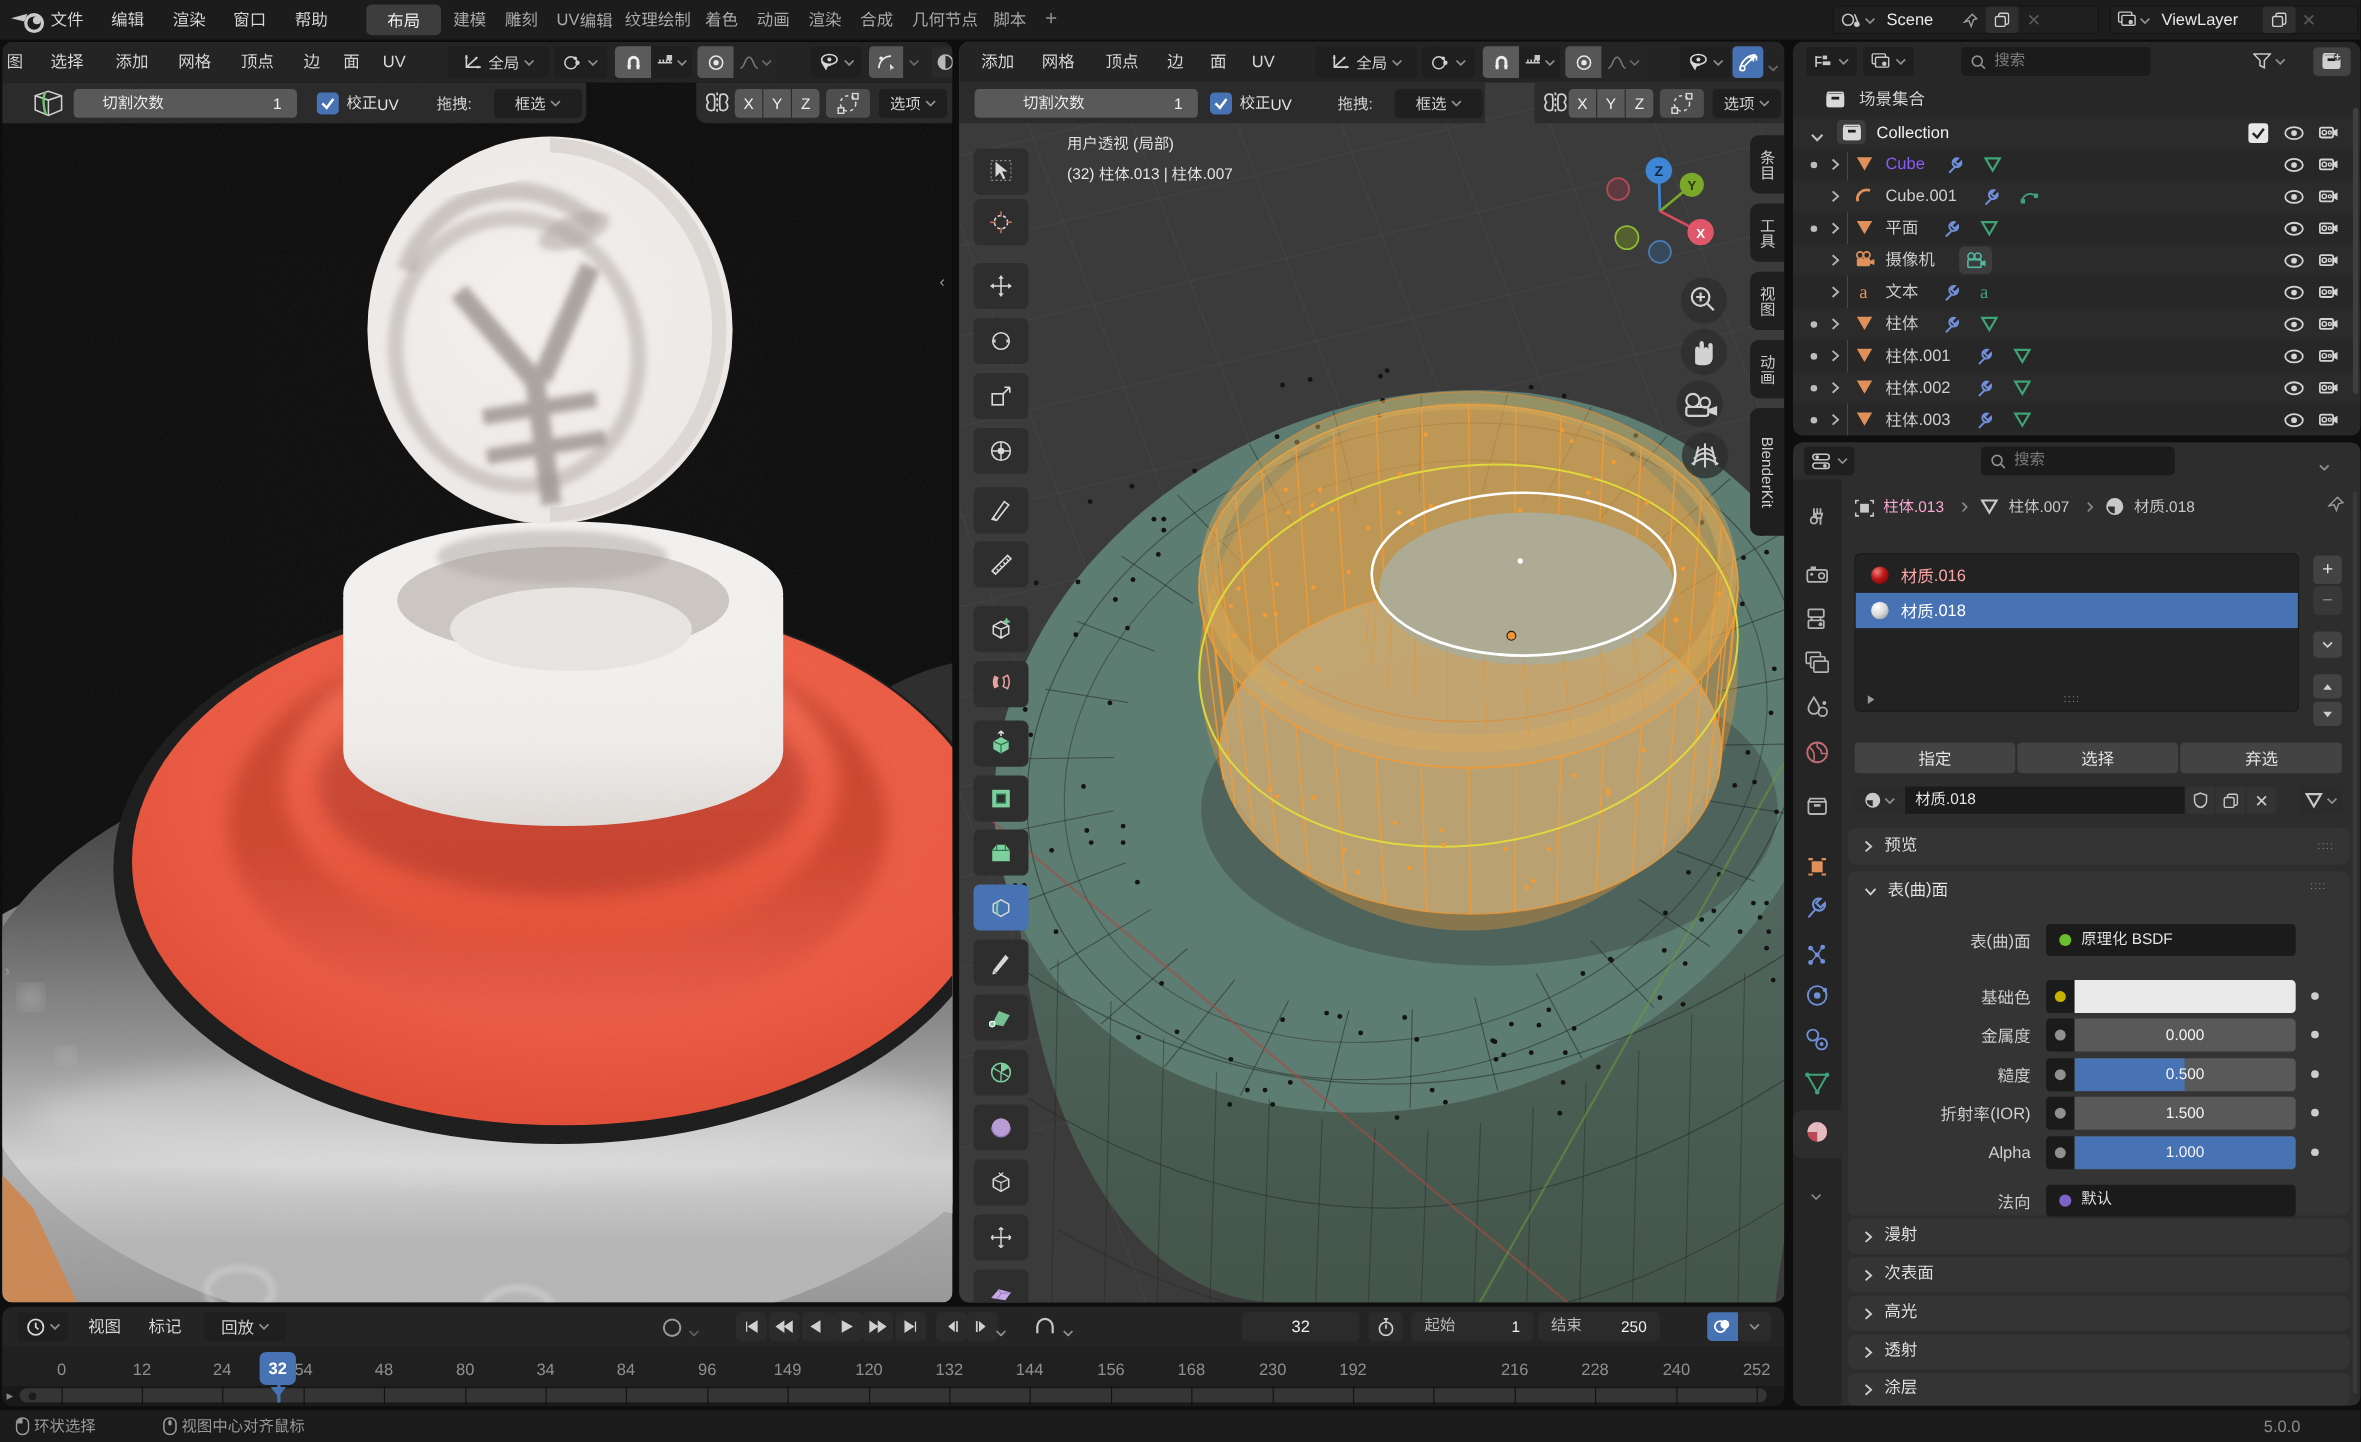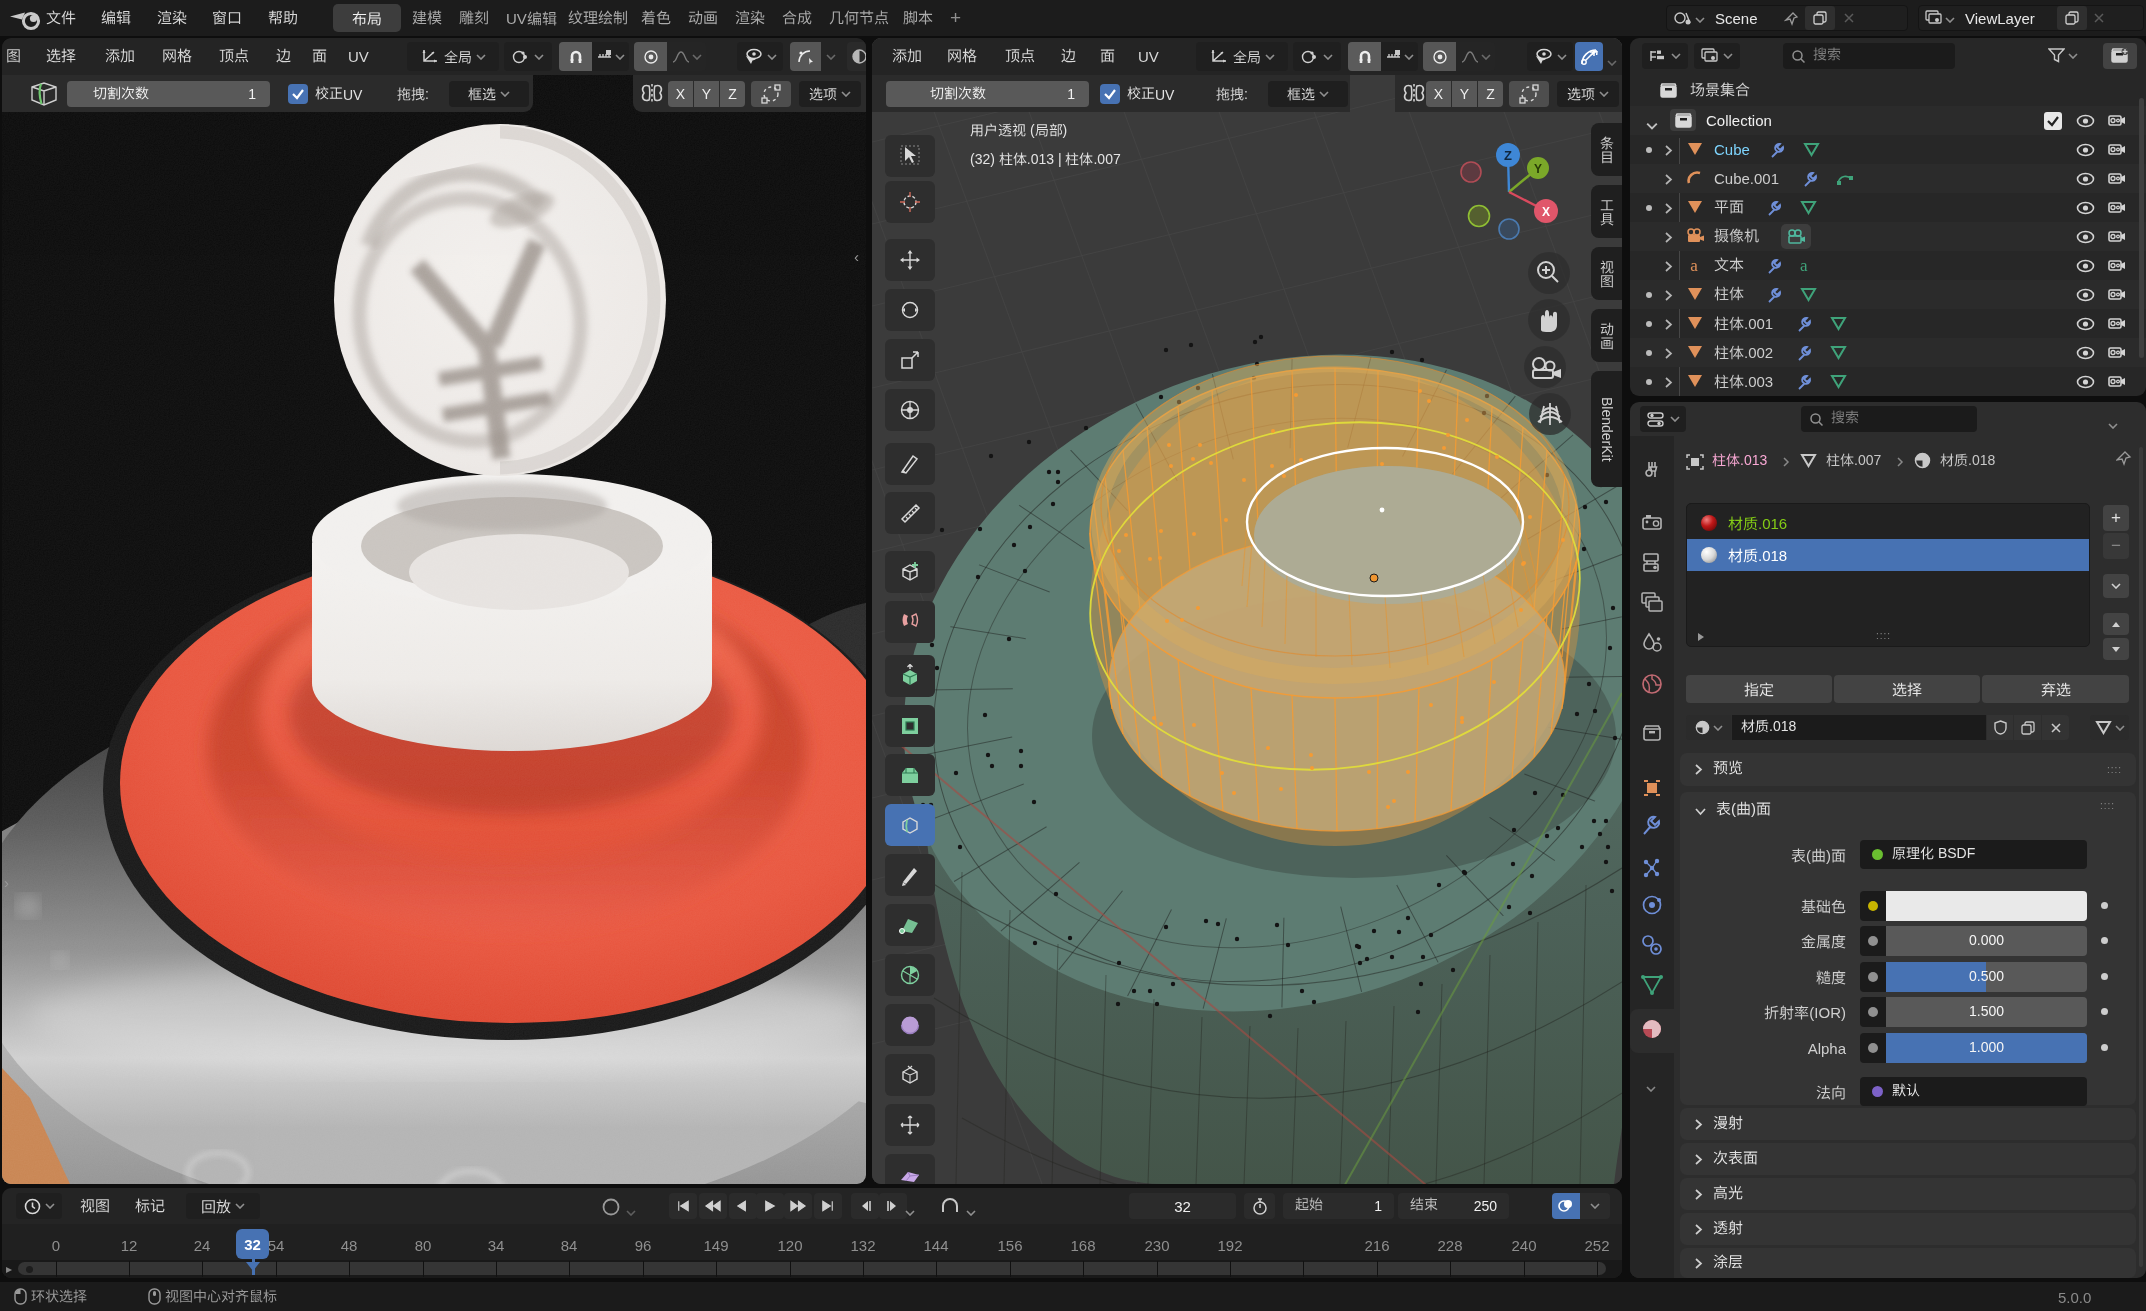--- a/index.html
+++ b/index.html
@@ -1295,21 +1295,21 @@
         <circle cx="10" cy="7.5" r="1.4" fill="none" stroke="#d4d4d4" stroke-width="1.2"></circle>
         <path d="M13 6 L17 4 V11 L13 9" fill="#d4d4d4"></path>
       </svg></div>
     <div class="ab" style="left:16px;top:109px;width:6px;height:6px;background:#bcbcbc;border-radius:50%;"></div>
     <div class="ab" style="left:34px;top:105px;"><svg width="9" height="13" viewBox="0 0 9 13">
         <path d="M2 2 L7 6.5 L2 11" stroke="#b5b5b5" stroke-width="1.7" fill="none"></path>
       </svg></div>
     <div class="ab" style="left:56px;top:103px;width:20px;height:17px;"><svg width="18" height="16" viewBox="0 0 18 16">
         <path d="M2 2 H16 L9 14 Z" fill="#e0915a"></path>
       </svg></div>
-    <div class="ab" style="left:84px;top:103px;color:#7dd3fc;font-size:15px;">Cube</div>
+    <div class="ab" style="left:84px;top:103px;color:#8b5cf6;font-size:15px;">Cube</div>
     <div class="ab" style="left:139.2px;top:104px;"><svg width="16" height="16" viewBox="0 0 16 16">
         <path d="M11 2 a4 4 0 1 0 3 3 l-3 3 l-3 -3 Z M9 9 L3 15" fill="none" stroke="#6f8fd8" stroke-width="1.8"></path>
       </svg></div>
     <div class="ab" style="left:173.2px;top:104px;"><svg width="17" height="15" viewBox="0 0 17 15">
         <path d="M2 2 H15 L8.5 13 Z" fill="none" stroke="#3fa37a" stroke-width="2"></path>
       </svg></div>
     <div class="ab" style="left:446px;top:105px;"><svg width="19" height="14" viewBox="0 0 19 14">
         <ellipse cx="9.5" cy="7" rx="8" ry="5.5" fill="none" stroke="#d4d4d4" stroke-width="1.6"></ellipse>
         <circle cx="9.5" cy="7" r="2.6" fill="#d4d4d4"></circle>
       </svg></div>
@@ -1705,21 +1705,21 @@
     <div class="ab" style="left:70px;top:112px;width:18px;height:18px;"><svg width="18" height="18" viewBox="0 0 18 18">
         <defs>
           <radialGradient id="rs" cx="0.35" cy="0.3" r="0.8">
             <stop offset="0" stop-color="#f08080"></stop>
             <stop offset="0.5" stop-color="#c01818"></stop>
             <stop offset="1" stop-color="#700808"></stop>
           </radialGradient>
         </defs>
         <circle cx="9" cy="9" r="8" fill="url(#rs)"></circle>
       </svg></div>
-    <div class="ab" style="left:98px;top:113px;"><span class="t" style="color:#84cc16;">
+    <div class="ab" style="left:98px;top:113px;"><span class="t" style="color:#fca5a5;">
         <svg class="ck" width="30" height="15" viewBox="0 0 2000 1000">
           <use href="#g73" x="0"></use>
           <use href="#g74" x="1000"></use>
         </svg>
         <span style="font-size:15px;">.016</span>
       </span></div>
     <div class="ab" style="left:57px;top:137px;width:402px;height:32px;background:#4772b3;"></div>
     <div class="ab" style="left:70px;top:144px;width:18px;height:18px;"><svg width="18" height="18" viewBox="0 0 18 18">
         <defs>
           <radialGradient id="ws" cx="0.35" cy="0.3" r="0.8">

